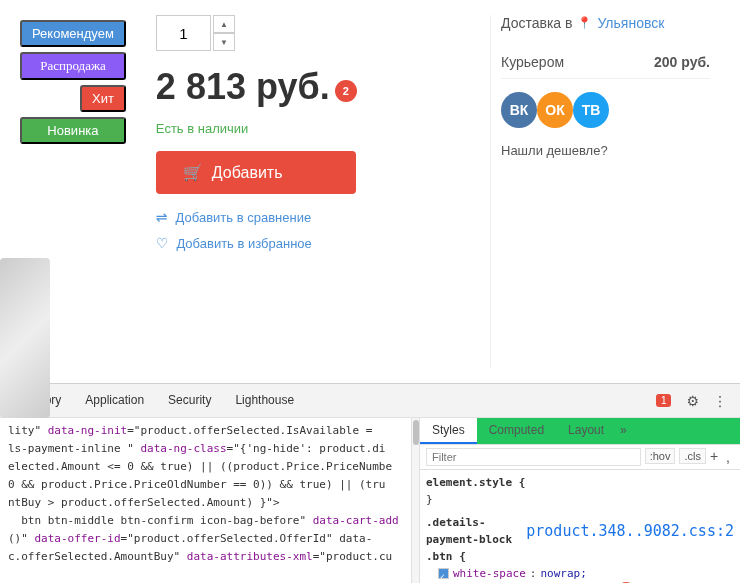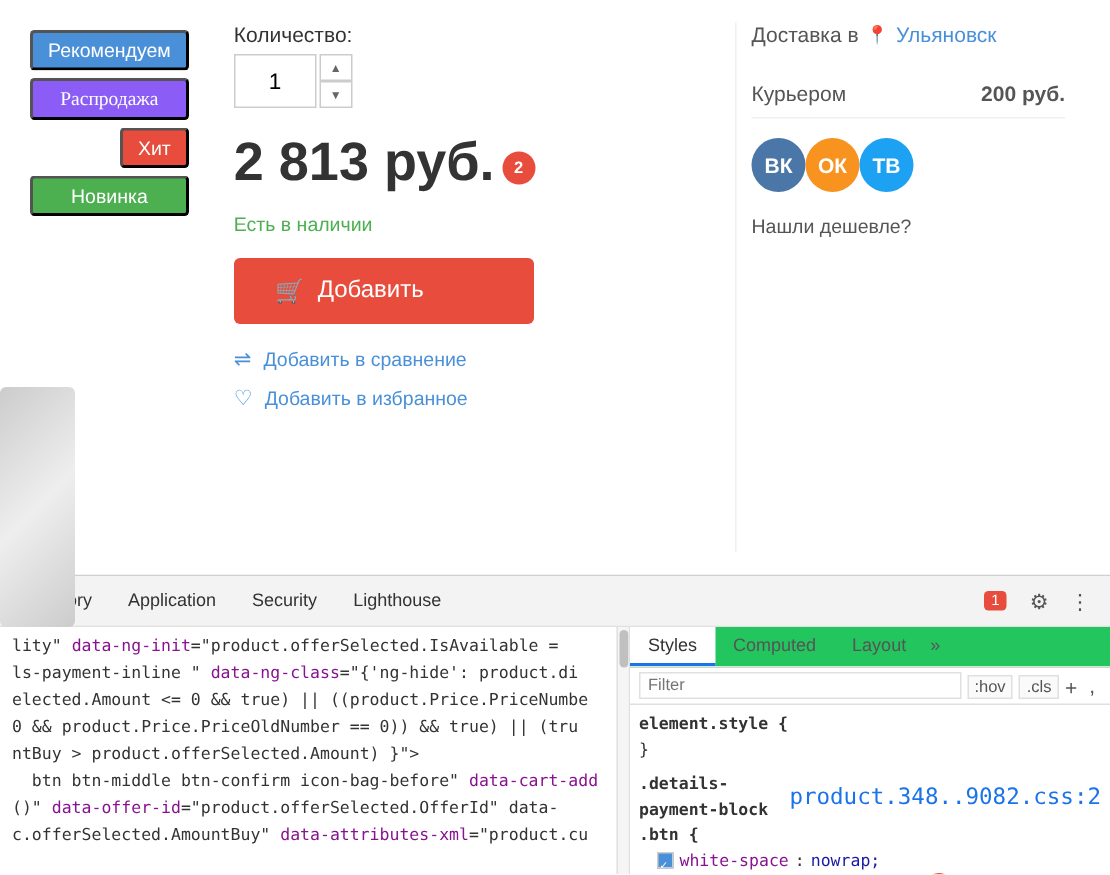--- a/index.html
+++ b/index.html
@@ -312,21 +312,21 @@
 
     .styles-tab-more {
       font-size: 12px;
       color: #555;
       padding: 5px 4px;
       cursor: pointer;
     }
 
     .styles-filter-bar {
       display: flex;
-      align-items: flex-end;
+      align-items: flex-start;
       padding: 3px 6px;
       border-bottom: 1px solid #e0e0e0;
       gap: 4px;
     }
 
     .filter-input {
       flex: 1;
       border: 1px solid #e0e0e0;
       padding: 2px 5px;
       font-size: 11px;
@@ -446,21 +446,20 @@
       <button class="badge badge-hit">Хит</button>
       <button class="badge badge-green">Новинка</button>
     </div>
 
     <div style="position:absolute; left:-20px; bottom:-50px; width:50px; height:160px; background:#ddd; overflow:hidden; border-radius:4px;">
       <div style="width:100%; height:100%; background: linear-gradient(135deg, #ccc 0%, #eee 50%, #ccc 100%);"></div>
     </div>
   </div>
 
   <div class="product-center">
-    <div class="quantity-label">Количество:</div>
     <div class="quantity-control">
       <input class="qty-input" type="text" value="1" style="">
       <div class="qty-arrows">
         <button class="qty-arrow">▲</button>
         <button class="qty-arrow">▼</button>
       </div>
     </div>
 
     <div style="display:flex; align-items:center; margin-bottom:5px;">
       <div class="price-main">2 813 руб.</div>

